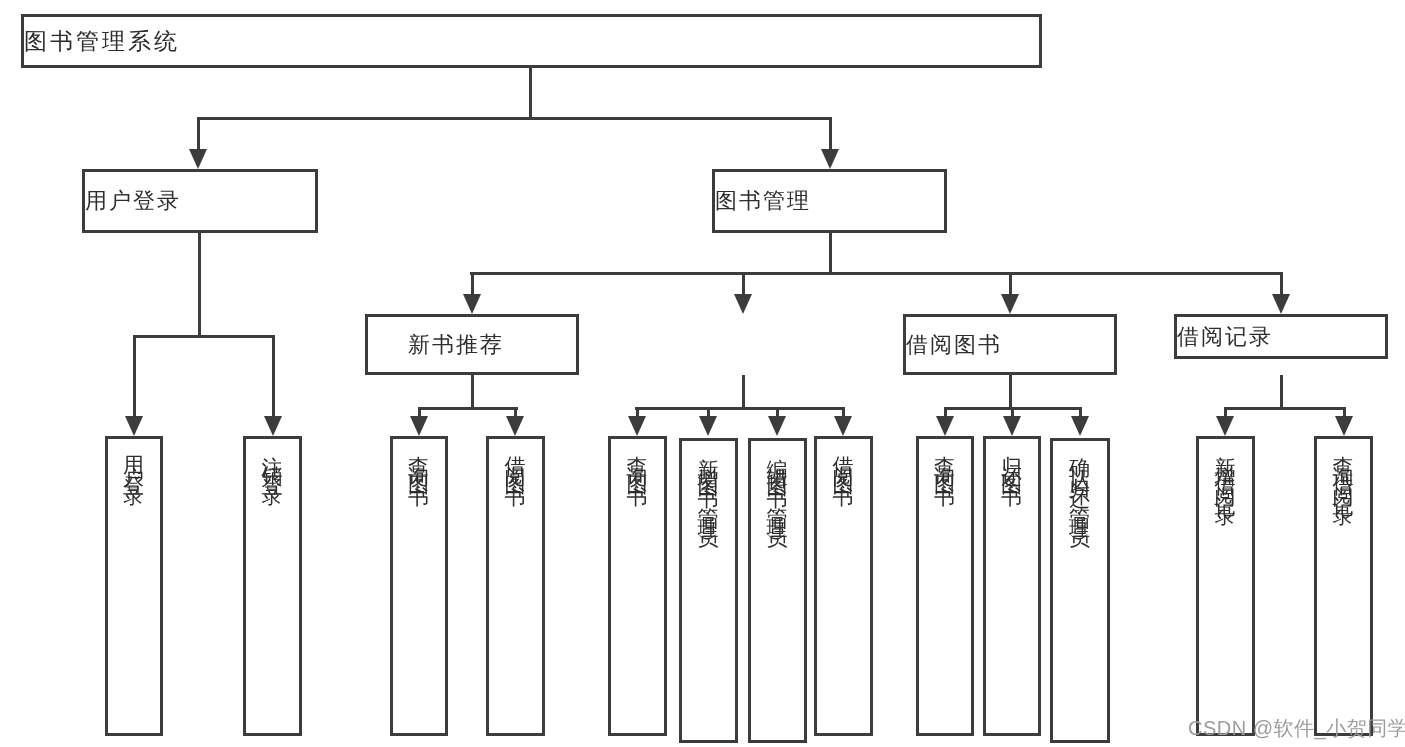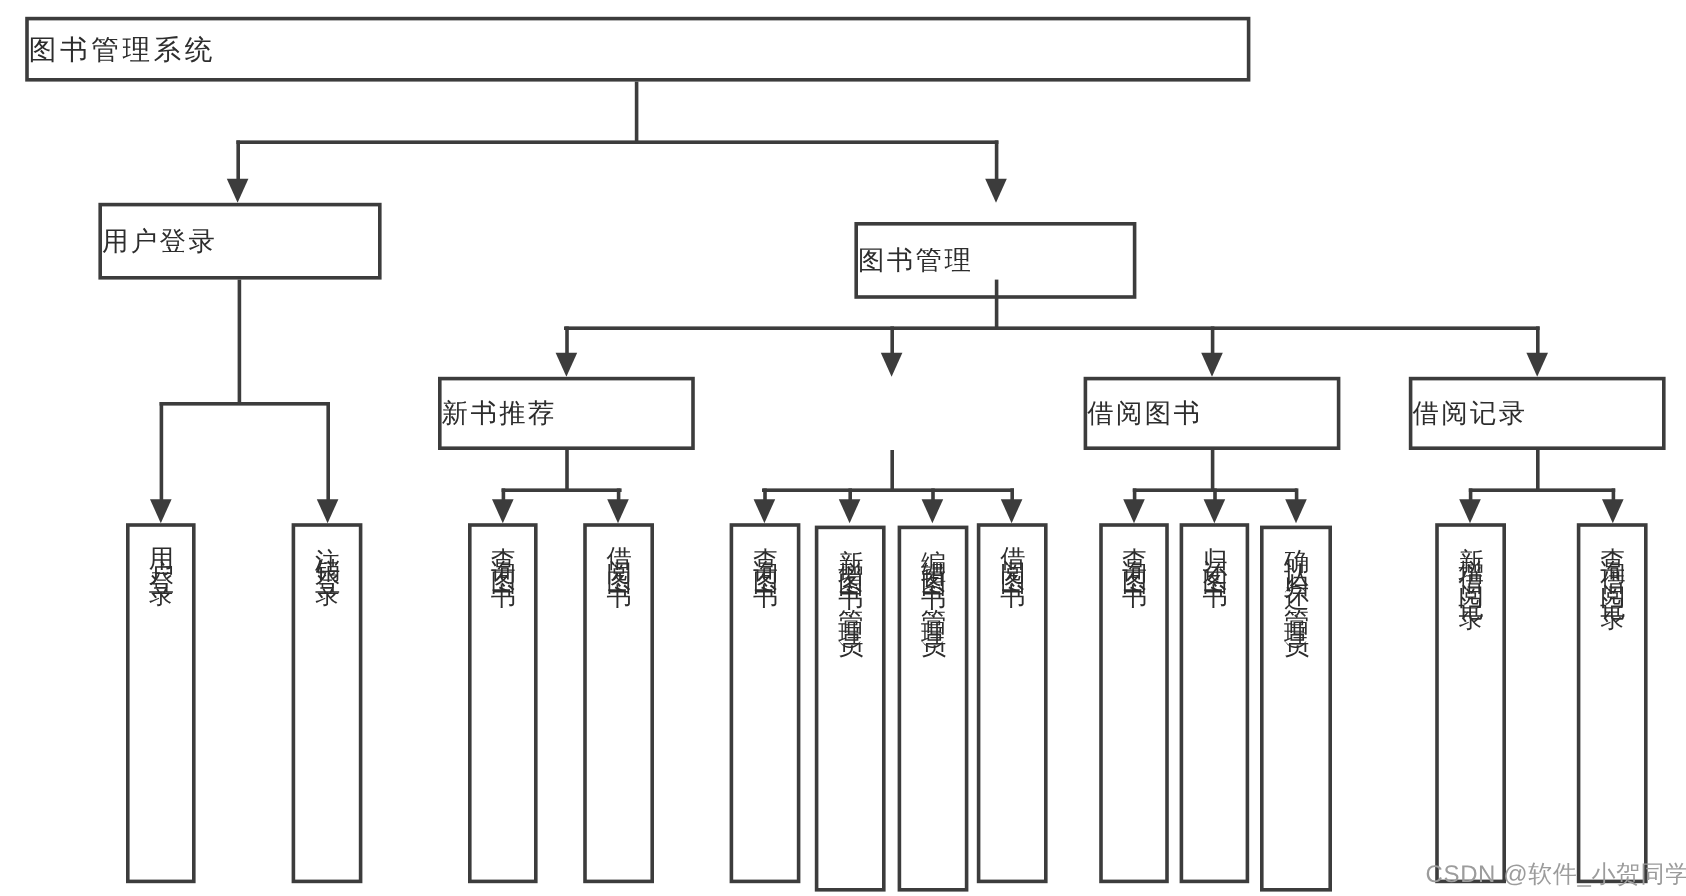--- a/index.html
+++ b/index.html
@@ -63,43 +63,43 @@
   </div>
 
   <div class="v-line" style="left:529px;top:68px;height:50px;"></div>
   <div class="h-line" style="left:197px;top:117px;width:635px;"></div>
   <div class="arrow" style="left:189px;top:117px;height:52px;"></div>
   <div class="arrow" style="left:821px;top:117px;height:52px;"></div>
 
   <div class="box hbox" style="left:82px;top:169px;width:236px;height:64px;">
     <span>用户登录</span>
   </div>
-  <div class="box hbox" style="left:712px;top:169px;width:235px;height:64px;margin-top:16px;">
+  <div class="box hbox" style="left:712px;top:169px;width:235px;height:64px;">
     <span>图书管理</span>
   </div>
 
   <div class="v-line" style="left:198px;top:233px;height:104px;"></div>
   <div class="h-line" style="left:133px;top:335px;width:142px;"></div>
   <div class="arrow" style="left:125px;top:335px;height:101px;"></div>
   <div class="arrow" style="left:264px;top:335px;height:101px;"></div>
 
   <div class="v-line" style="left:829px;top:233px;height:41px;"></div>
   <div class="h-line" style="left:470px;top:272px;width:813px;"></div>
   <div class="arrow" style="left:463px;top:272px;height:42px;"></div>
   <div class="arrow" style="left:734px;top:272px;height:42px;"></div>
   <div class="arrow" style="left:1001px;top:272px;height:42px;"></div>
   <div class="arrow" style="left:1272px;top:272px;height:42px;"></div>
 
-  <div class="box hbox" style="left:365px;top:314px;width:214px;height:61px;">
+  <div class="box hbox" style="left:365px;top:314px;width:214px;height:61px;padding-left:40px;">
     <span>新书推荐</span>
   </div>
   <div class="box hbox" style="left:903px;top:314px;width:214px;height:61px;">
     <span>借阅图书</span>
   </div>
-  <div class="box hbox" style="left:1174px;top:314px;width:214px;height:61px;">
+  <div class="box hbox" style="left:1174px;top:314px;width:214px;height:45px;">
     <span>借阅记录</span>
   </div>
 
   <div class="v-line" style="left:471px;top:375px;height:34px;"></div>
   <div class="h-line" style="left:418px;top:407px;width:100px;"></div>
   <div class="arrow" style="left:410px;top:407px;height:29px;"></div>
   <div class="arrow" style="left:506px;top:407px;height:29px;"></div>
 
   <div class="v-line" style="left:742px;top:375px;height:34px;"></div>
   <div class="h-line" style="left:635px;top:407px;width:210px;"></div>

